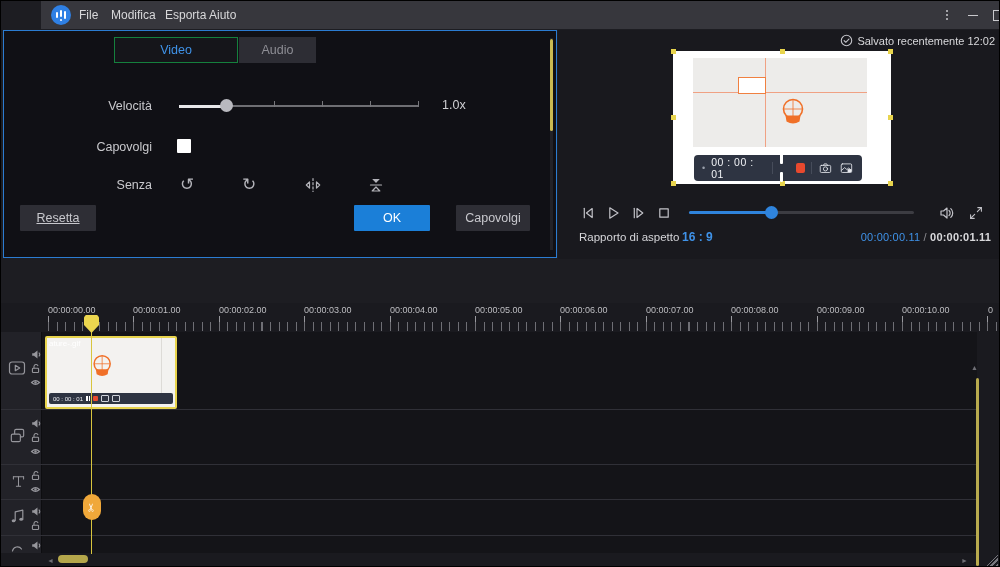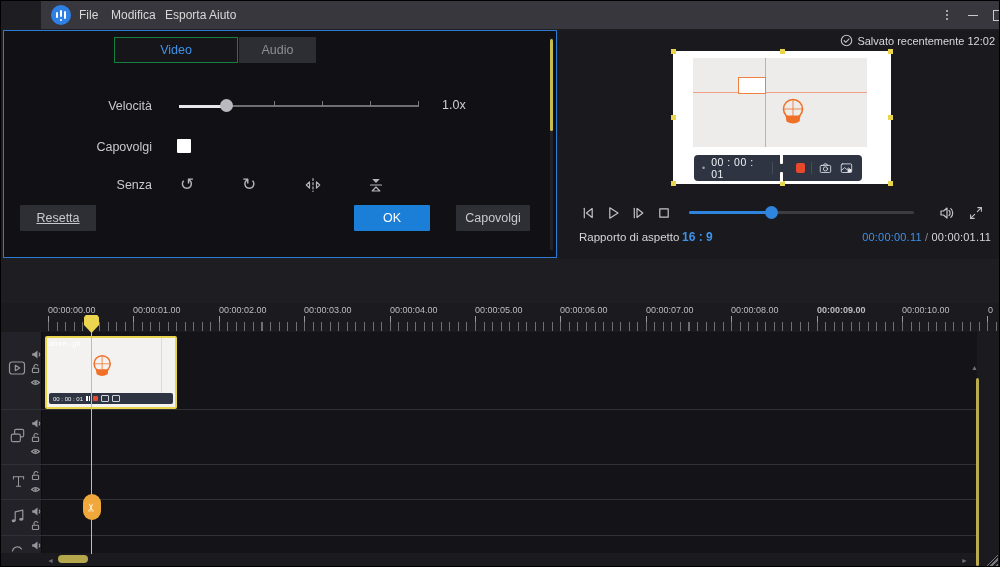--- a/index.html
+++ b/index.html
@@ -34,21 +34,21 @@
   .right-panel{position:absolute;left:557px;top:29px;width:443px;height:229px;background:#19191e;}
   .saved{position:absolute;right:6px;top:4px;display:flex;align-items:center;gap:4px;font-size:11px;color:#d8d8db;}
   .stage{position:absolute;left:115px;top:21px;width:218px;height:133px;background:#fff;}
   .canvas{position:absolute;left:20px;top:7px;width:174px;height:89px;background:#edecea;}
   .hd{position:absolute;width:5px;height:5px;background:#e8d44d;}
   .rec-bar{position:absolute;left:21px;top:104px;width:168px;height:26px;background:#2e3442;border-radius:4px;display:flex;align-items:center;padding:0 8px;box-sizing:border-box;gap:6px;}
   .pausebars i{display:inline-block;width:3px;height:10px;background:#fff;border-radius:1px;margin:0 1.5px;}
   .recsq{width:10px;height:10px;background:#e8492e;border-radius:2px;}
   .vdiv{width:1px;height:12px;background:#464c5a;}
   .pv{position:absolute;top:171px;width:24px;height:24px;display:flex;align-items:center;justify-content:center;}
-  .timecur{color:#3f92e8;} .timesep{color:#8a8a90;} .timetot{color:#d8d8db;}
+  .timecur{color:#3f92e8;} .timesep{color:#8a8a90;} .timetot{color:#d8d8db;font-weight:bold;}
   
   .toolbar{position:absolute;left:0;top:258px;width:100%;height:44px;background:#1d1d22;}
   .tb{position:absolute;top:268px;width:26px;height:26px;display:flex;align-items:center;justify-content:center;color:#b4b4ba;font-size:17px;}
   .tdiv{position:absolute;top:274px;width:1px;height:14px;background:#3c3c43;}
   .export-btn{position:absolute;left:580px;top:269px;width:68px;height:24px;border-radius:13px;background:#2285e6;color:#fff;font-size:12px;display:flex;align-items:center;justify-content:center;font-weight:bold;}
   
   .timeline{position:absolute;left:0;top:302px;width:100%;height:265px;background:#1a1a1f;}
   .rl{position:absolute;top:2px;font-size:9px;color:#bebec2;white-space:nowrap;}
   .ticks-minor{position:absolute;left:47px;right:0;top:19px;height:9px;
       background:repeating-linear-gradient(to right,#6f6f75 0,#6f6f75 1px,transparent 1px,transparent 8.54px);}
@@ -447,21 +447,21 @@
     <div class="abs" style="left:0;top:0;width:100%;height:29px;">
       <span class="rl" style="left:47px;">00:00:00.00</span>
       <span class="rl" style="left:132px;text-align:center;">00:00:01.00</span>
       <span class="rl" style="left:218px;">00:00:02.00</span>
       <span class="rl" style="left:303px;">00:00:03.00</span>
       <span class="rl" style="left:389px;">00:00:04.00</span>
       <span class="rl" style="left:474px;">00:00:05.00</span>
       <span class="rl" style="left:559px;">00:00:06.00</span>
       <span class="rl" style="left:645px;">00:00:07.00</span>
       <span class="rl" style="left:730px;">00:00:08.00</span>
-      <span class="rl" style="left:816px;font-weight:bold;">00:00:09.00</span>
+      <span class="rl" style="left:816px;">00:00:09.00</span>
       <span class="rl" style="left:901px;">00:00:10.00</span>
       <span class="rl" style="left:987px;">0</span>
       <div class="ticks-major"></div>
       <div class="ticks-minor"></div>
     </div>
 
     <div class="tracks">
 
       <div class="trow" style="top:0;height:78px;">
         <div class="tlane"></div>

